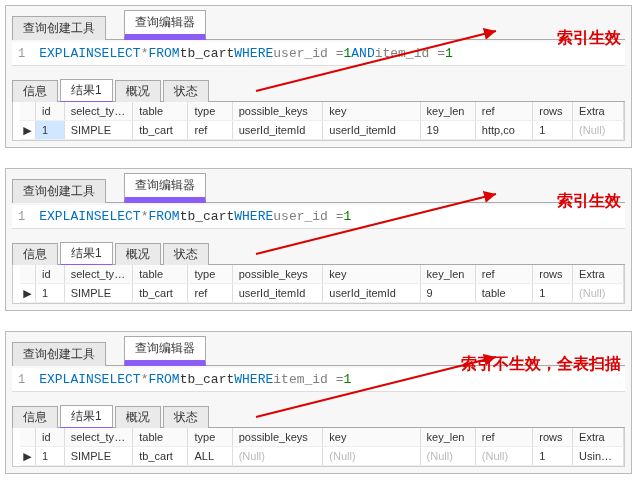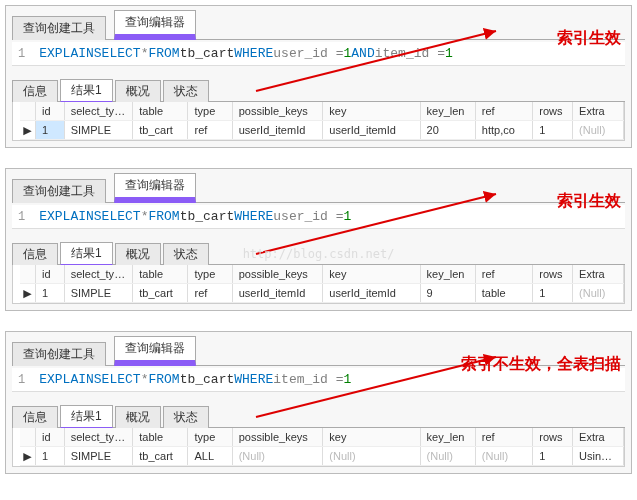--- a/index.html
+++ b/index.html
@@ -21,21 +21,21 @@
     display: flex;
     align-items: flex-end;
     border-bottom: 1px solid #aaa;
     margin-bottom: 2px;
   }
   .tab {
     padding: 3px 10px;
     font-size: 12px;
     border: 1px solid #aaa;
     border-bottom: none;
-    margin-right: 8px;
+    margin-right: 18px;
     background: #e8e8e8;
     position: relative;
     top: 1px;
     cursor: pointer;
   }
   .tab.active {
     background: #fff;
     border-bottom: 6px solid #8b5cf6;
     top: 1px;
   }
@@ -213,21 +213,21 @@
           </thead>
           <tbody>
             <tr>
               <td class="rowptr">▶</td>
               <td class="sel">1</td>
               <td class="">SIMPLE</td>
               <td class="">tb_cart</td>
               <td class="">ref</td>
               <td class="">userId_itemId</td>
               <td class="">userId_itemId</td>
-              <td class="">20</td>
+              <td class="">19</td>
               <td class="">http,co</td>
               <td class="">1</td>
               <td class="nullv">(Null)</td>
             </tr>
           </tbody>
         </table>
       </div>
     </div>
     <div class="panel">
       <div class="tabrow">
@@ -248,21 +248,20 @@
       </div>
       <div class="callout">索引生效</div>
       <svg class="arrow" width="300" height="90" style="left: 230px; top: 15px;">
         <defs>
           <marker id="ah1" markerWidth="8" markerHeight="8" refX="6" refY="3" orient="auto">
             <path d="M0,0 L6,3 L0,6 Z" fill="#d00"></path>
           </marker>
         </defs>
         <line x1="20" y1="70" x2="260" y2="10" stroke="#d00" stroke-width="2" marker-end="url(#ah1)"></line>
       </svg>
-      <div class="watermark" style="top: 78px;">http://blog.csdn.net/</div>
       <div class="subtabs">
         <div class="subtab">信息</div>
         <div class="subtab active">结果1</div>
         <div class="subtab">概况</div>
         <div class="subtab">状态</div>
       </div>
       <div class="grid">
         <table>
           <colgroup>
             <col style="width:14px">

